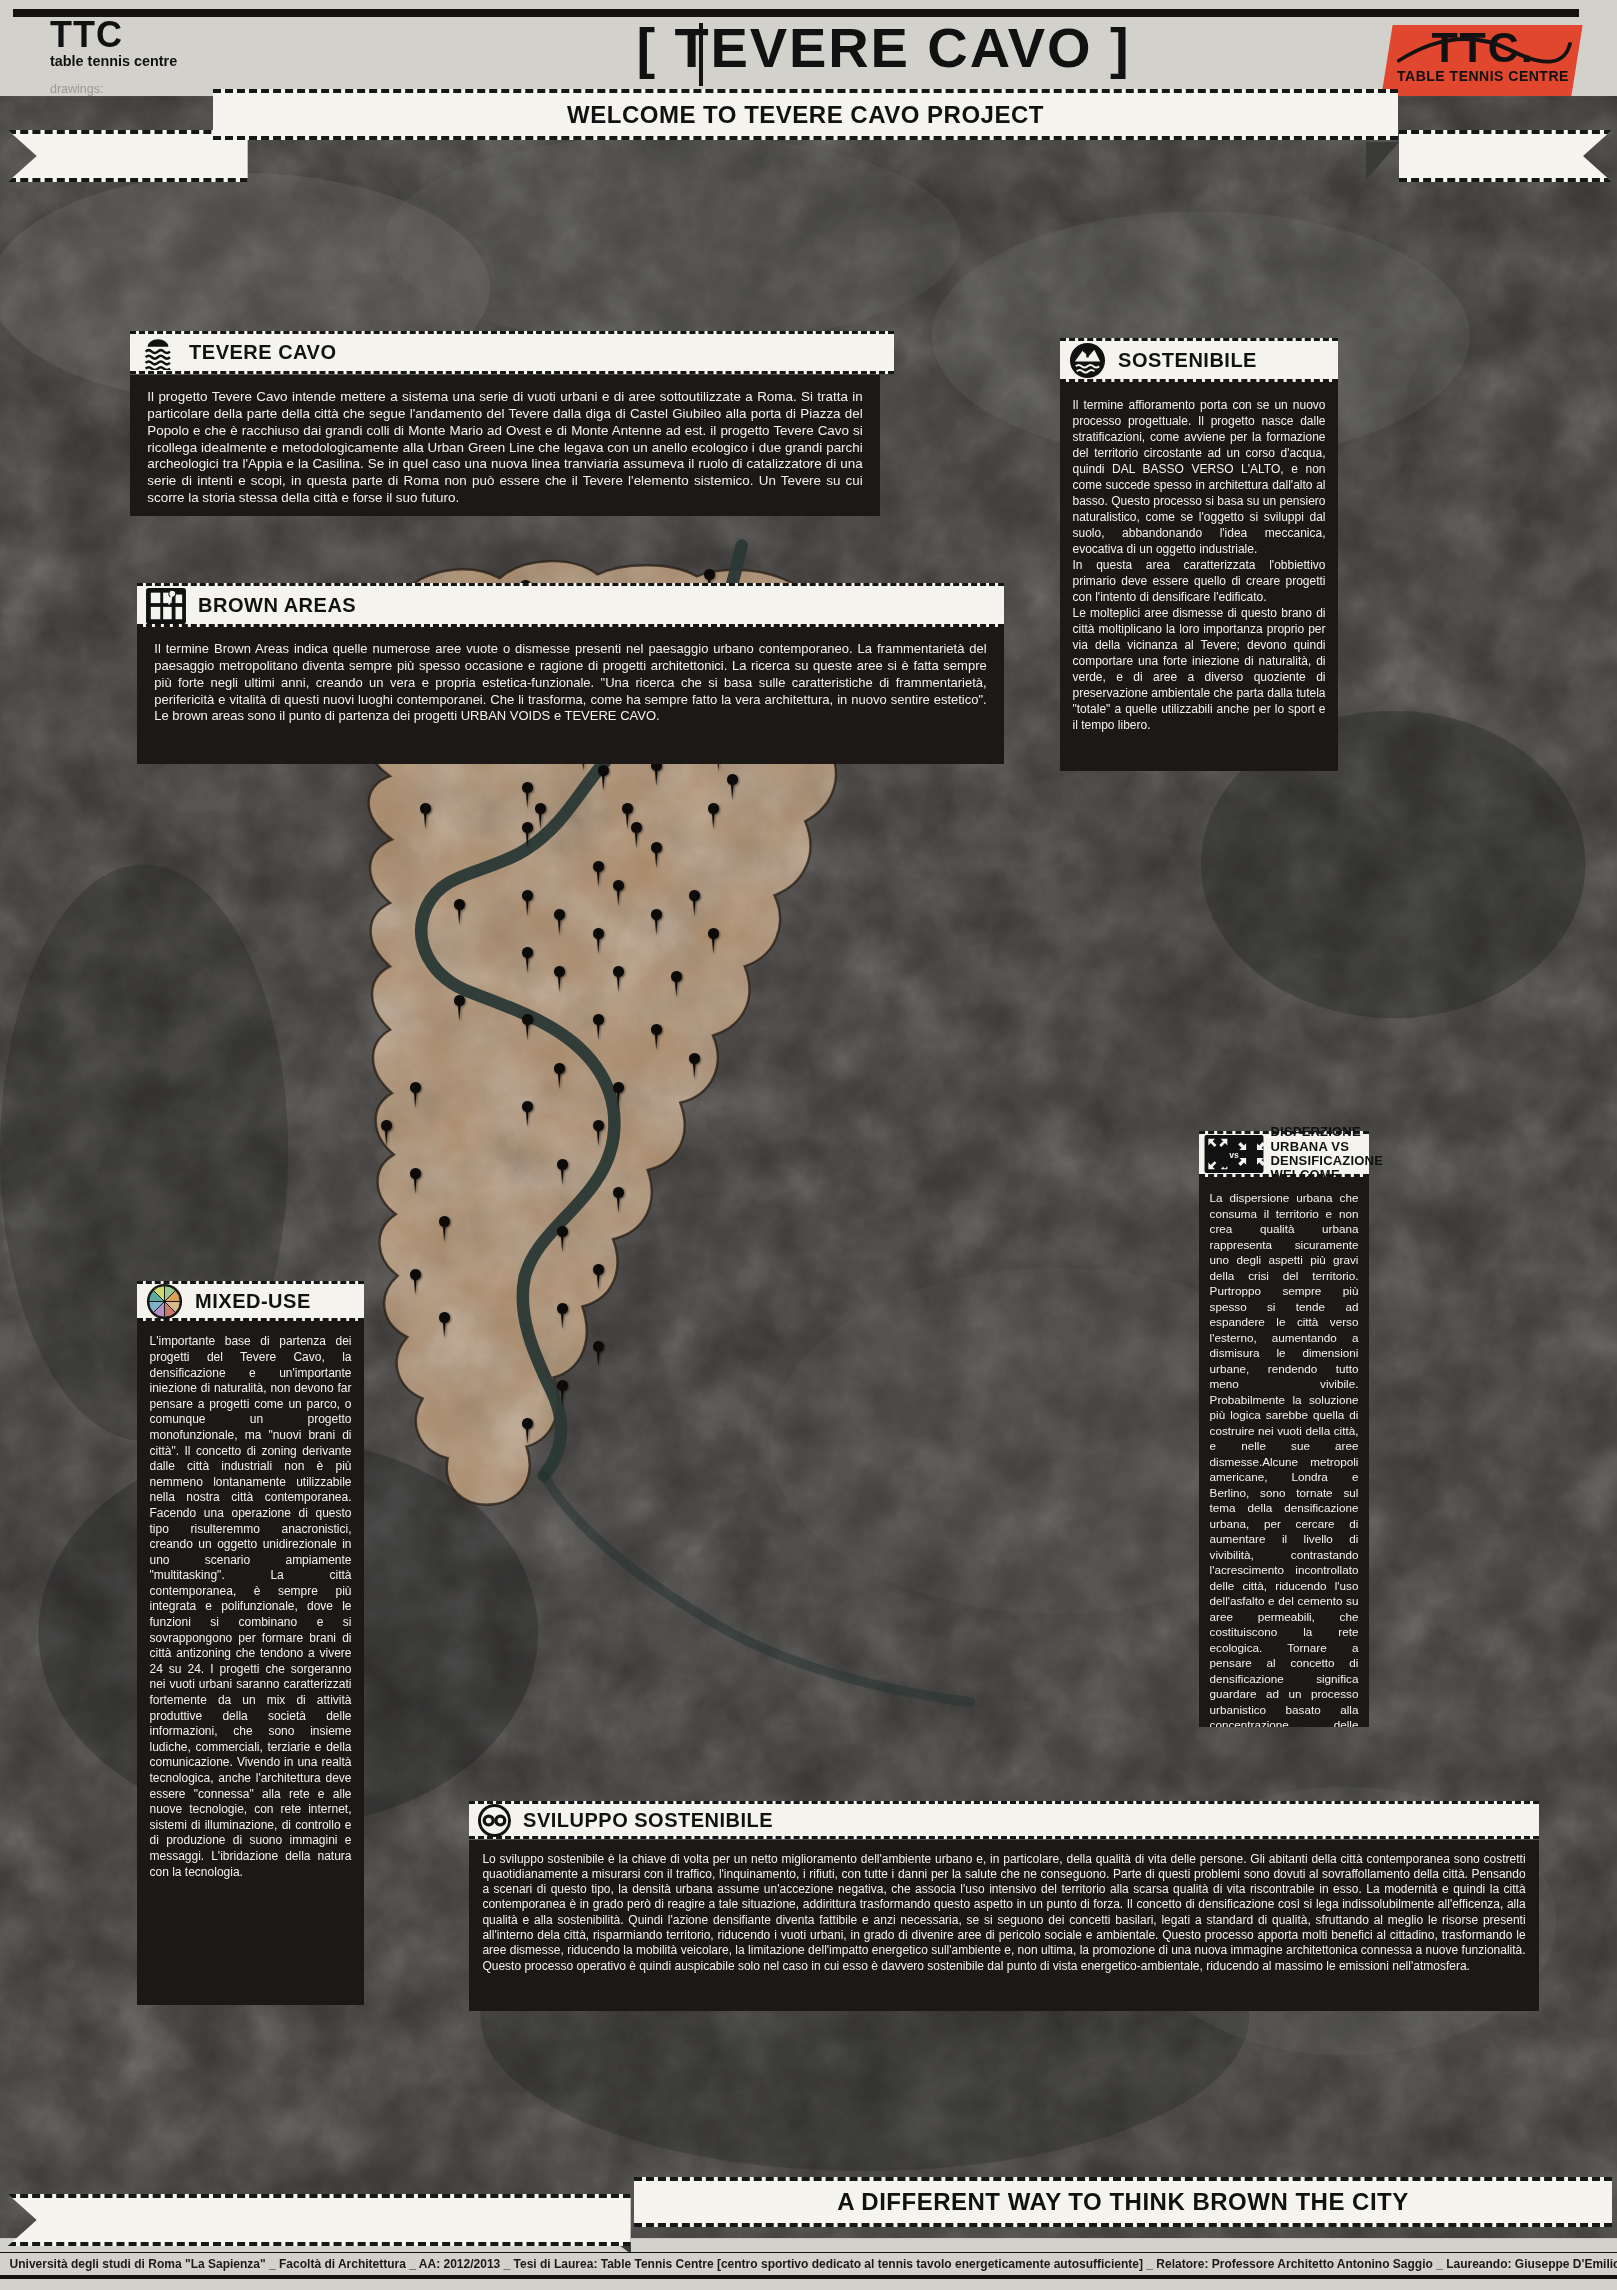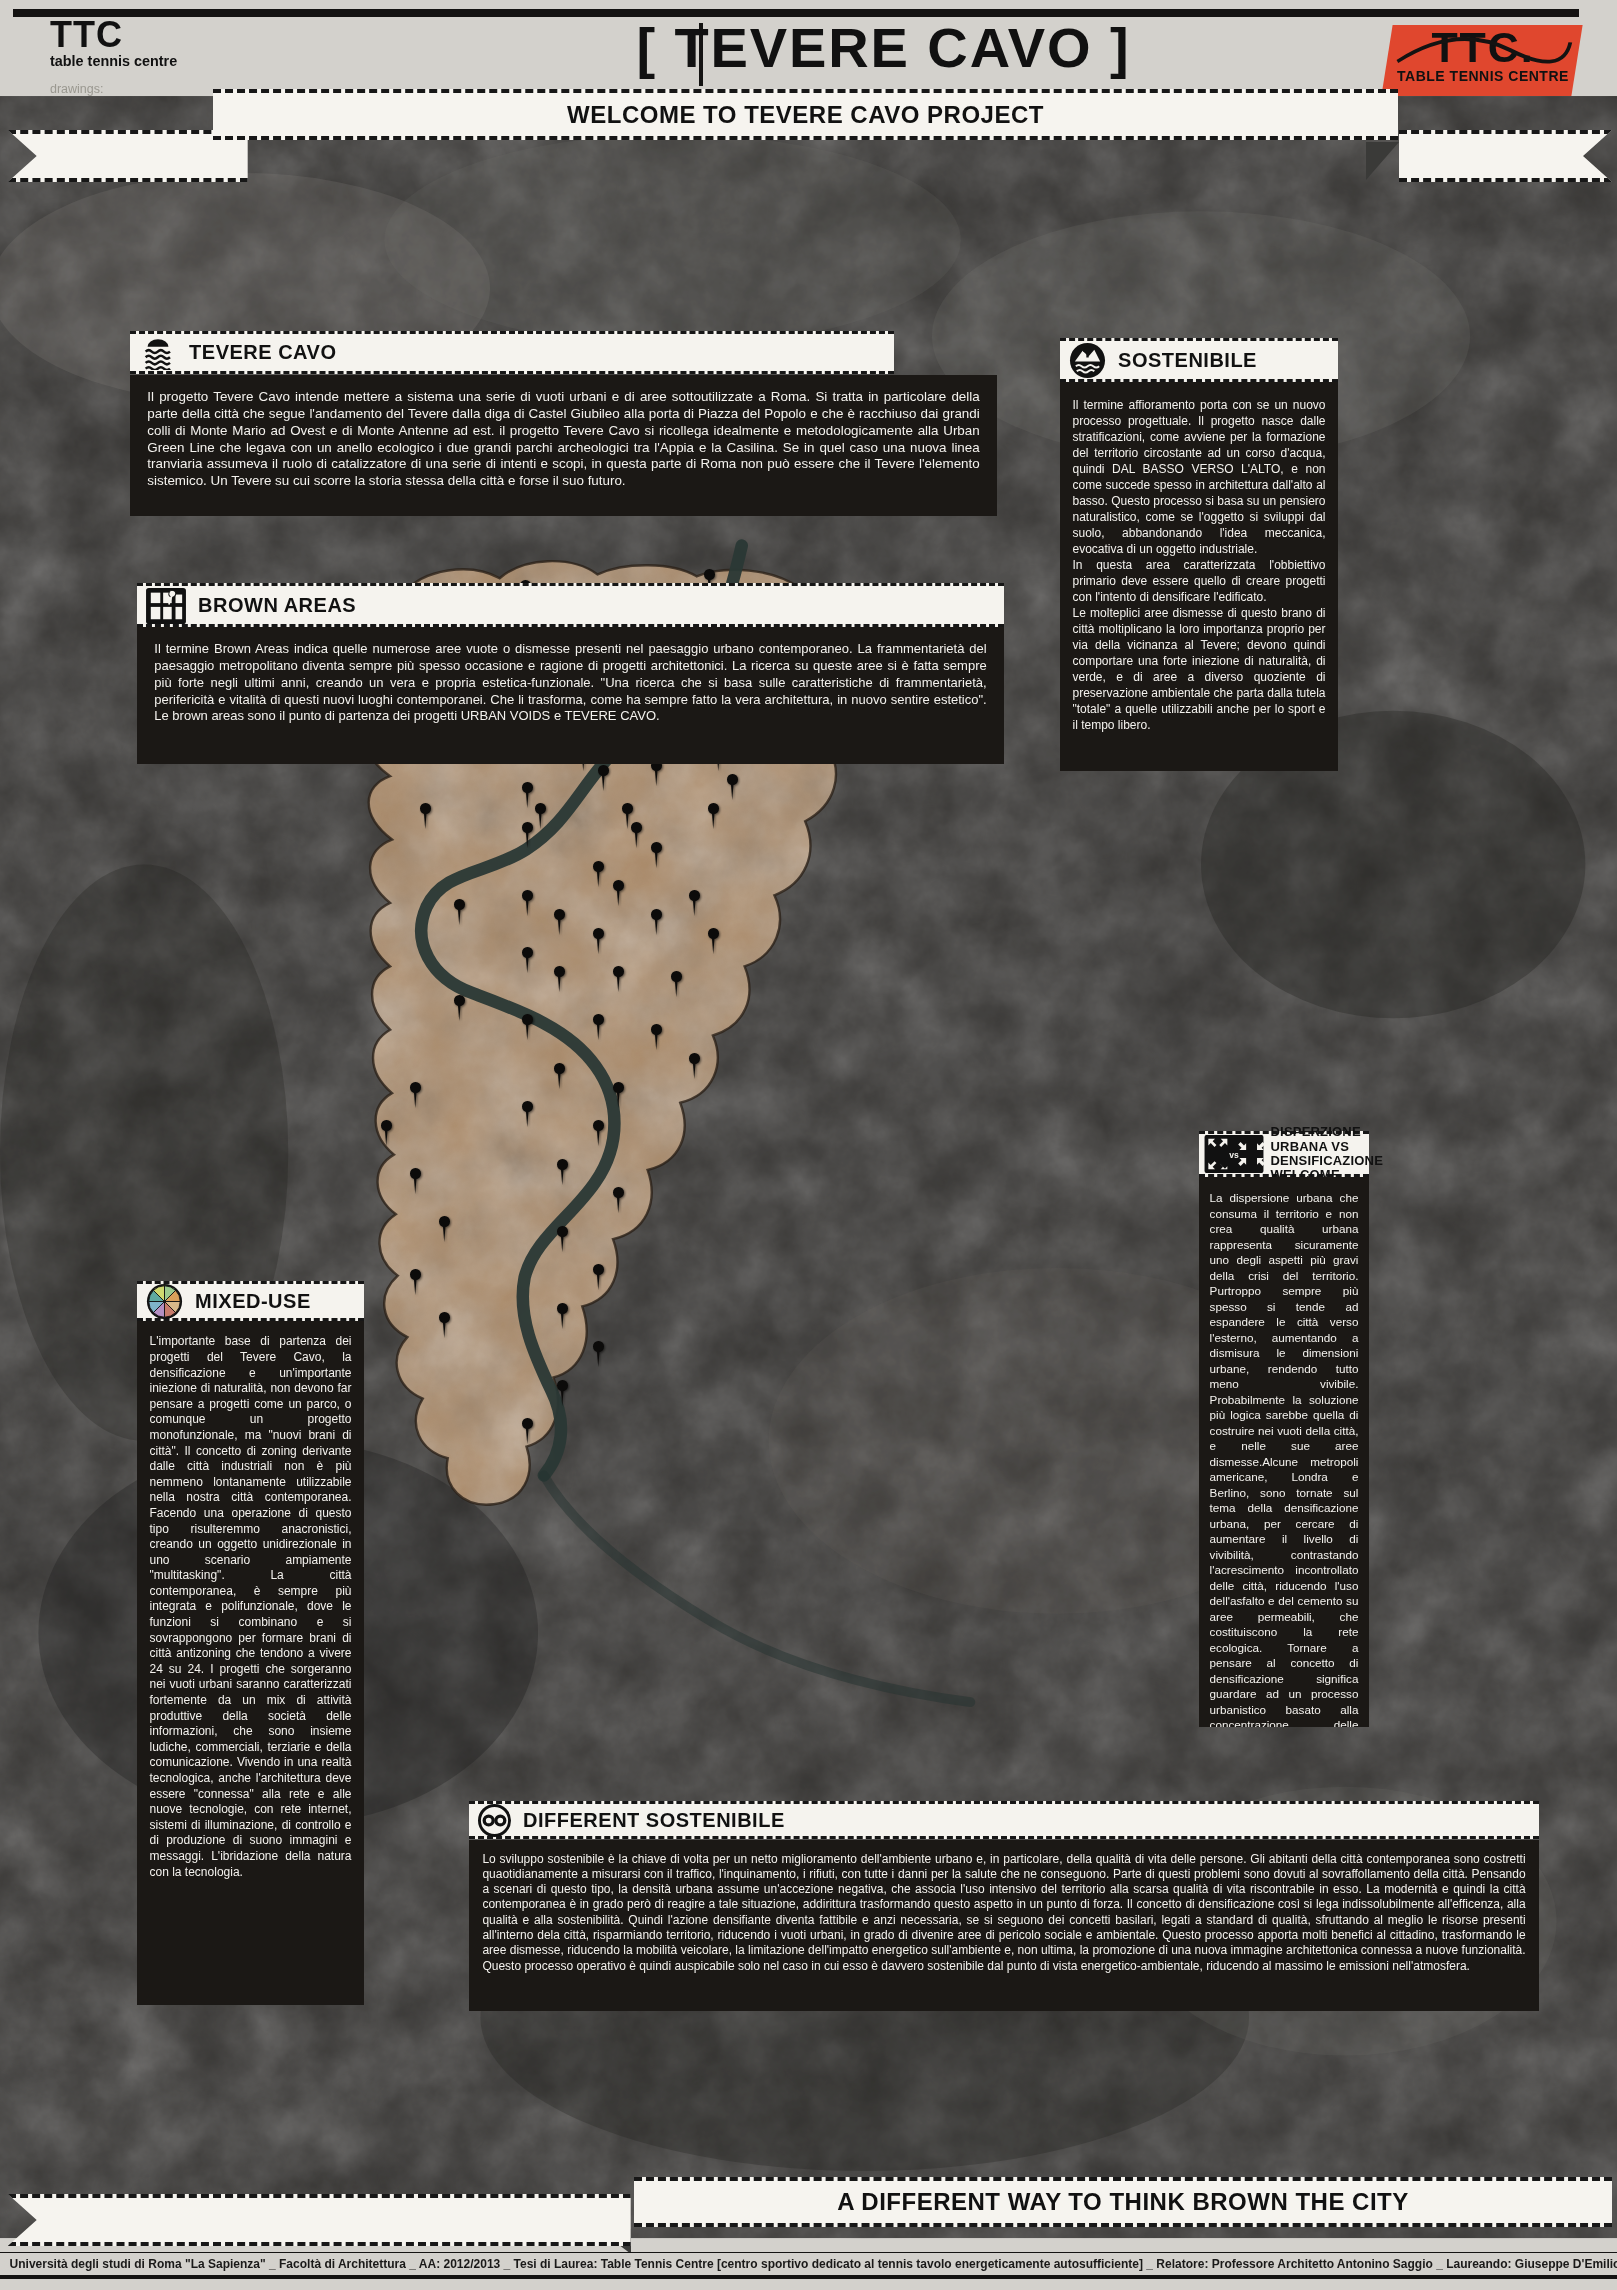--- a/index.html
+++ b/index.html
@@ -58,21 +58,21 @@
               background:#0c0b0a;clip-path:polygon(0 0,100% 0,50% 100%);}
 
   
   .sec-header{background:#f5f3ee;border-top:3.8px dashed #161616;border-bottom:3.8px dashed #161616;
               display:flex;align-items:center;gap:12.5px;padding-left:8.6px;z-index:5;box-sizing:border-box;}
   .sec-title{font-size:20px;font-weight:600;letter-spacing:0.5px;}
   .sec-title-small{font-size:13px;font-weight:700;line-height:1.1;letter-spacing:0.2px;}
   .sec-body{background:#1b1815;color:#f4f2ee;text-align:justify;z-index:5;
             box-sizing:border-box;white-space:pre-line;overflow:hidden;}
   .hd-tevere{left:130px;top:331px;width:764px;height:43px;}
-  .bd-tevere{left:130px;top:375px;width:867px;height:141px;padding:14.4px 17.3px 0 17.3px;
+  .bd-tevere{left:130px;top:375px;width:750px;height:141px;padding:14.4px 17.3px 0 17.3px;
              font-size:13.4px;line-height:16.7px;}
   .hd-affior{left:1060px;top:338px;width:278px;height:44px;}
   .bd-affior{left:1060px;top:382px;width:278px;height:389px;padding:15.4px 12.5px;
              font-size:12px;line-height:16px;}
   .hd-brown{left:137px;top:583px;width:867px;height:44px;}
   .bd-brown{left:137px;top:627px;width:867px;height:137px;padding:14.4px 17.3px 0 17.3px;
             font-size:13px;line-height:16.7px;}
   .hd-disper{left:1199px;top:1131px;width:170px;height:46px;gap:6.7px;padding-left:4.8px;}
   .bd-disper{left:1199px;top:1177px;width:170px;height:550px;padding:13.4px 10.6px;
              font-size:11.7px;line-height:15.5px;}
@@ -376,21 +376,21 @@
 <div class="abs sec-body bd-mixed">L'importante base di partenza dei progetti del Tevere Cavo, la densificazione e un'importante iniezione di naturalità, non devono far pensare a progetti come un parco, o comunque un progetto monofunzionale, ma "nuovi brani di città". Il concetto di zoning derivante dalle città industriali non è più nemmeno lontanamente utilizzabile nella nostra città contemporanea. Facendo una operazione di questo tipo risulteremmo anacronistici, creando un oggetto unidirezionale in uno scenario ampiamente "multitasking". La città contemporanea, è sempre più integrata e polifunzionale, dove le funzioni si combinano e si sovrappongono per formare brani di città antizoning che tendono a vivere 24 su 24. I progetti che sorgeranno nei vuoti urbani saranno caratterizzati fortemente da un mix di attività produttive della società delle informazioni, che sono insieme ludiche, commerciali, terziarie e della comunicazione. Vivendo in una realtà tecnologica, anche l'architettura deve essere "connessa" alla rete e alle nuove tecnologie, con rete internet, sistemi di illuminazione, di controllo e di produzione di suono immagini e messaggi. L'ibridazione della natura con la tecnologia.</div>
 
 <div class="abs sec-header hd-svilup">
   <svg class="sec-icon" width="33" height="33" viewBox="0 0 34 34">
     <circle cx="17" cy="17" r="15.5" fill="#f5f3ee" stroke="#111" stroke-width="3"></circle>
     <g fill="none" stroke="#111" stroke-width="3.4">
       <circle cx="11" cy="17" r="4.6"></circle>
       <circle cx="23" cy="17" r="4.6"></circle>
     </g>
   </svg>
-  <span class="sec-title">DIFFERENT SOSTENIBILE</span>
+  <span class="sec-title">SVILUPPO SOSTENIBILE</span>
 </div>
 <div class="abs sec-body bd-svilup">Lo sviluppo sostenibile è la chiave di volta per un netto miglioramento dell'ambiente urbano e, in particolare, della qualità di vita delle persone. Gli abitanti della città contemporanea sono costretti quaotidianamente a misurarsi con il traffico, l'inquinamento, i rifiuti, con tutte i danni per la salute che ne conseguono. Parte di questi problemi sono dovuti al sovraffollamento della città. Pensando a scenari di questo tipo, la densità urbana assume un'accezione negativa, che associa l'uso intensivo del territorio alla scarsa qualità di vita riscontrabile in esso. La modernità e quindi la città contemporanea è in grado però di reagire a tale situazione, addirittura trasformando questo aspetto in un punto di forza. Il concetto di densificazione così si lega indissolubilmente all'efficenza, alla qualità e alla sostenibilità. Quindi l'azione densifiante diventa fattibile e anzi necessaria, se si seguono dei concetti basilari, legati a standard di qualità, sfruttando al meglio le risorse presenti all'interno dela città, risparmiando territorio, riducendo i vuoti urbani, in grado di divenire aree di pericolo sociale e ambientale. Questo processo apporta molti benefici al cittadino, trasformando le aree dismesse, riducendo la mobilità veicolare, la limitazione dell'impatto energetico sull'ambiente e, non ultima, la promozione di una nuova immagine architettonica connessa a nuove funzionalità. Questo processo operativo è quindi auspicabile solo nel caso in cui esso è davvero sostenibile dal punto di vista energetico-ambientale, riducendo al massimo le emissioni nell'atmosfera.</div>
 
 <div class="abs fold fold-bl"></div>
 <div class="abs ribbon rb-bot-tail-l"></div>
 <div class="abs ribbon rb-bot-main">
   <span class="ribbon-text">A DIFFERENT WAY TO THINK BROWN THE CITY</span>
 </div>
 
 <div class="abs footer">Università degli studi di Roma "La Sapienza" _ Facoltà di Architettura _ AA: 2012/2013 _ Tesi di Laurea: Table Tennis Centre [centro sportivo dedicato al tennis tavolo energeticamente autosufficiente] _ Relatore: Professore Architetto Antonino Saggio _ Laureando: Giuseppe D'Emilio / Matricola: 1153215</div>

